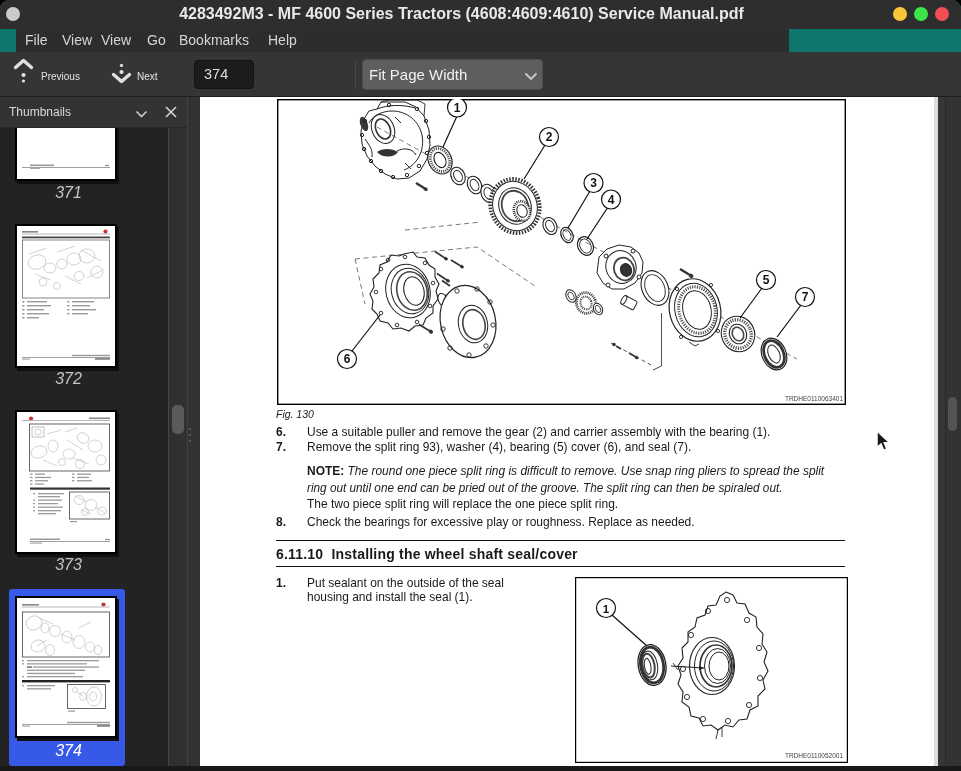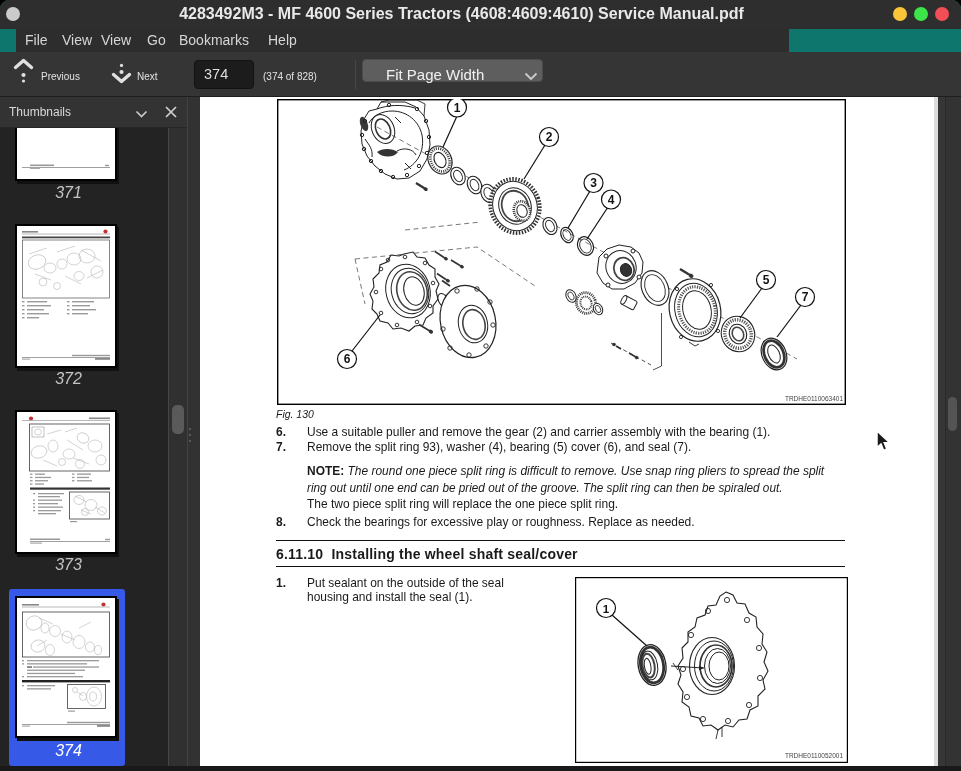--- a/index.html
+++ b/index.html
@@ -20,23 +20,23 @@
   #menubar { position:absolute; left:16px; top:29px; width:773px; height:23px; background:#2d2d2d; }
   .mi { position:absolute; top:0; height:23px; line-height:23px; color:#d6d6d6; font-size:14px; }
 
   
   #toolbar { position:absolute; left:0; top:52px; width:961px; height:45px;
     background:#353535; border-bottom:1px solid #1e1e1e; }
   .tblabel { position:absolute; top:3px; height:44px; line-height:44px; color:#e3e3e3; font-size:10px; }
   #pagebox { position:absolute; left:194px; top:8px; width:60px; height:29px; background:#1c1c1c;
     border:1px solid #121212; border-radius:4px; color:#dedede; font-size:14.5px; line-height:27px;
     padding-left:9px; }
-  #combo { position:absolute; left:362px; top:7px; width:181px; height:23px; background:#5e5e5e;
+  #combo { position:absolute; left:362px; top:7px; width:181px; height:31px; background:#5e5e5e;
     border:1px solid #4c4c4c; border-radius:4px; color:#f1f1f1; font-size:15px; line-height:29px;
-    padding-left:23px; }
+    padding-left:6px; }
   #tbsep { position:absolute; left:355px; top:8px; width:1px; height:29px; background:#484848; }
 
   
   #sidebar { position:absolute; left:0; top:97px; width:187px; height:669px; background:#232323; }
   #sbhead { position:absolute; left:0; top:0; width:187px; height:31px; background:#333333;
     border-bottom:1px solid #272727; }
   #sbhead .t { position:absolute; left:9px; top:0; height:31px; line-height:31px; color:#d9d9d9; font-size:12px; }
   #sbscroll { position:absolute; left:168px; top:31px; width:19px; height:638px; background:#303030;
     border-left:1px solid #454545; }
   #sbthumb { position:absolute; left:3px; top:277px; width:12px; height:29px; background:#5a5a5a; border-radius:5px; }
@@ -94,21 +94,20 @@
       <circle cx="10.5" cy="23" r="1.6" fill="#e0e0e0"></circle>
     </svg>
     <span class="tblabel" style="left:41px;">Previous</span>
     <svg class="abs" style="left:111px;top:6px;" width="22" height="28" viewBox="0 0 22 28">
       <circle cx="10.5" cy="7.4" r="1.6" fill="#e0e0e0"></circle>
       <circle cx="10.5" cy="14" r="2.1" fill="#e0e0e0"></circle>
       <path d="M 2.5 16.5 L 10.5 23.5 L 18.5 16.5" fill="none" stroke="#e0e0e0" stroke-width="3.4" stroke-linecap="round" stroke-linejoin="round"></path>
     </svg>
     <span class="tblabel" style="left:137px;">Next</span>
     <div id="pagebox">374</div>
-    <span class="tblabel" style="left:263px;">(374 of 828)</span>
     <div id="tbsep"></div>
     <div id="combo">Fit Page Width
       <svg class="abs" style="right:4px;top:12px;" width="14" height="9" viewBox="0 0 14 9">
         <path d="M 1.5 1.5 L 7 7 L 12.5 1.5" fill="none" stroke="#cdcdcd" stroke-width="1.8"></path>
       </svg>
     </div>
   </div>
 
   <div id="mainbg"></div>
   <div id="page"></div>

